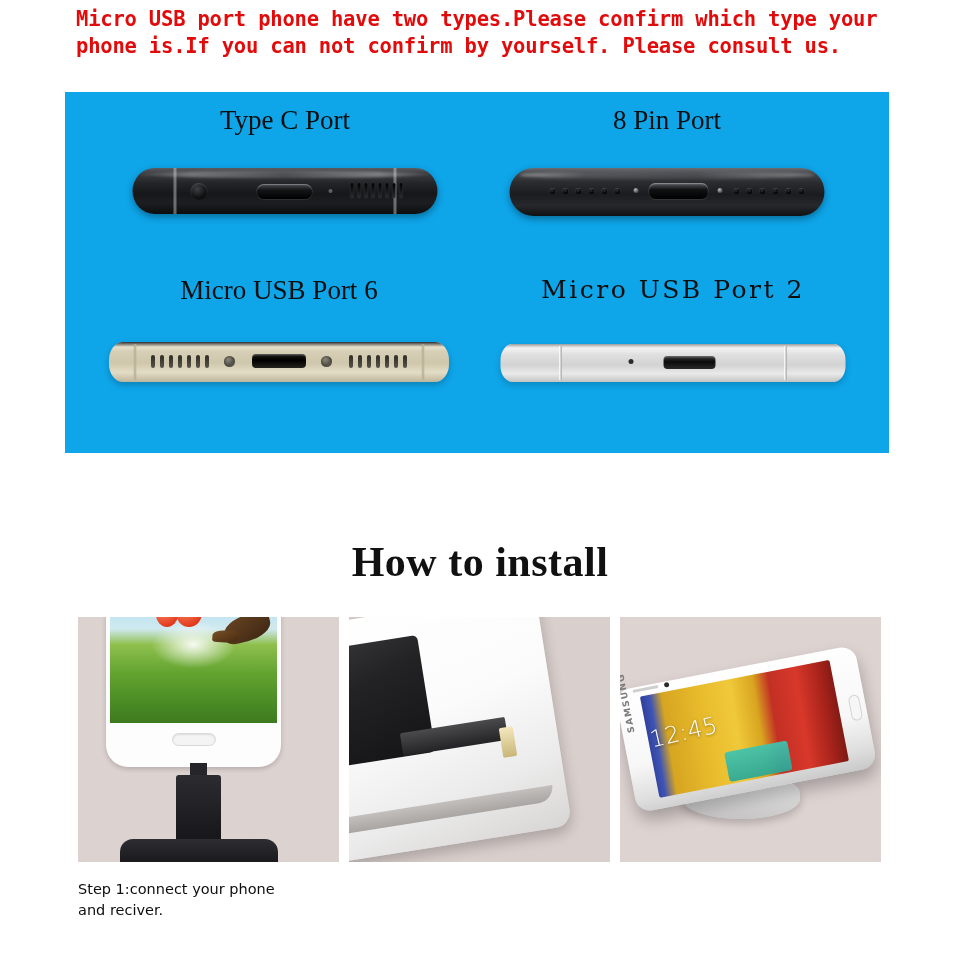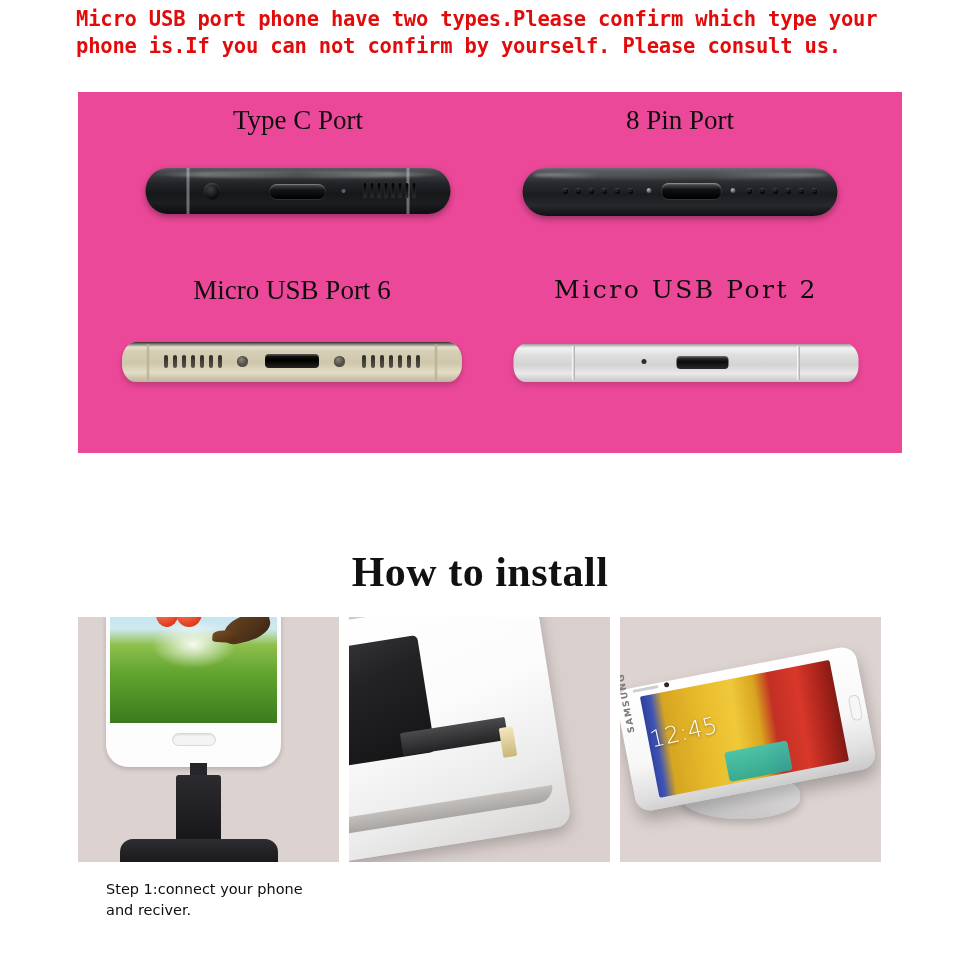--- a/index.html
+++ b/index.html
@@ -31,24 +31,24 @@
     font-family: "DejaVu Sans Mono", monospace;
     font-size: 20.5px;
     font-weight: bold;
     line-height: 27px;
     letter-spacing: -0.2px;
     white-space: pre-line;
   }
 
   .port-panel {
     position: absolute;
-    left: 78px; top: 92px;
+    left: 65px; top: 92px;
     width: 824px;
     height: 361px;
-    background: #ec4899;
+    background: #0ea5e9;
     text-decoration: underline;
   }
 
   .port-cell { position: absolute; }
   .cell-tc { left: 30px;  top: 8px;   width: 380px; }
   .cell-8p { left: 412px; top: 8px;   width: 380px; }
   .cell-m1 { left: 18px;  top: 178px; width: 392px; }
   .cell-m2 { left: 412px; top: 178px; width: 392px; }
 
   .port-label {
@@ -290,21 +290,21 @@
   
   .install-section {
     position: absolute;
     left: 0; top: 500px;
     width: 960px;
     height: 460px;
   }
 
   .install-title {
     position: absolute;
-    left: 0; top: 48px;
+    left: 0; top: 38px;
     width: 960px;
     text-align: center;
     font-family: "Liberation Serif", serif;
     font-weight: bold;
     font-size: 42px;
     color: #111111;
     letter-spacing: .5px;
   }
 
   .steps-row {
@@ -323,21 +323,20 @@
     overflow: hidden;
   }
 
   .caption {
     margin-top: 17px;
     font-family: "DejaVu Sans", sans-serif;
     font-size: 14.5px;
     line-height: 21px;
     color: #0e0e0e;
     white-space: pre-line;
-    margin-left: 28px;
   }
 
   
   .p1-bg { position: absolute; inset: 0; background: #dcd2d0; }
   .p1-phone {
     position: absolute;
     left: 28px; top: -6px;
     width: 175px; height: 156px;
     background: #fdfdfd;
     border-radius: 5px 5px 22px 22px;

